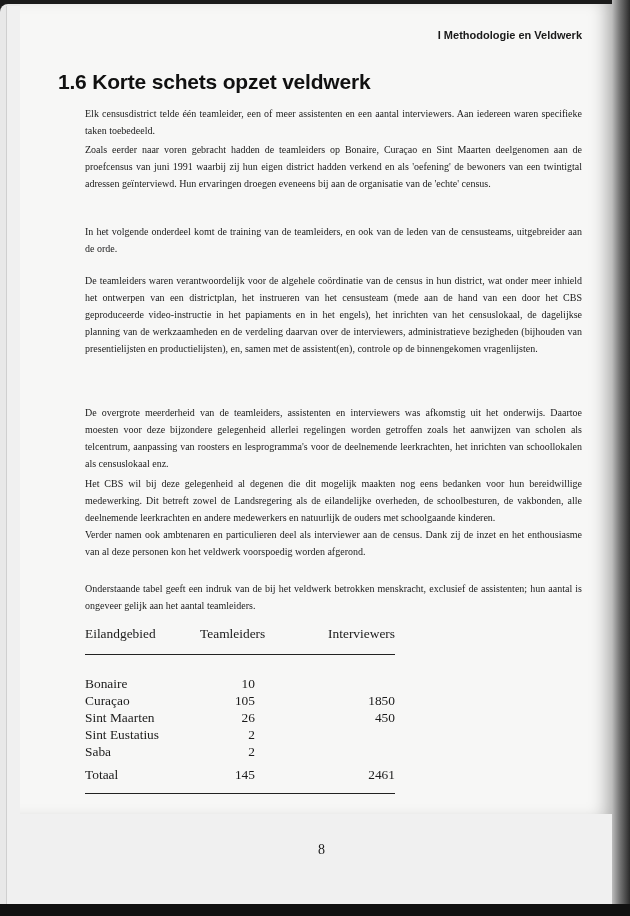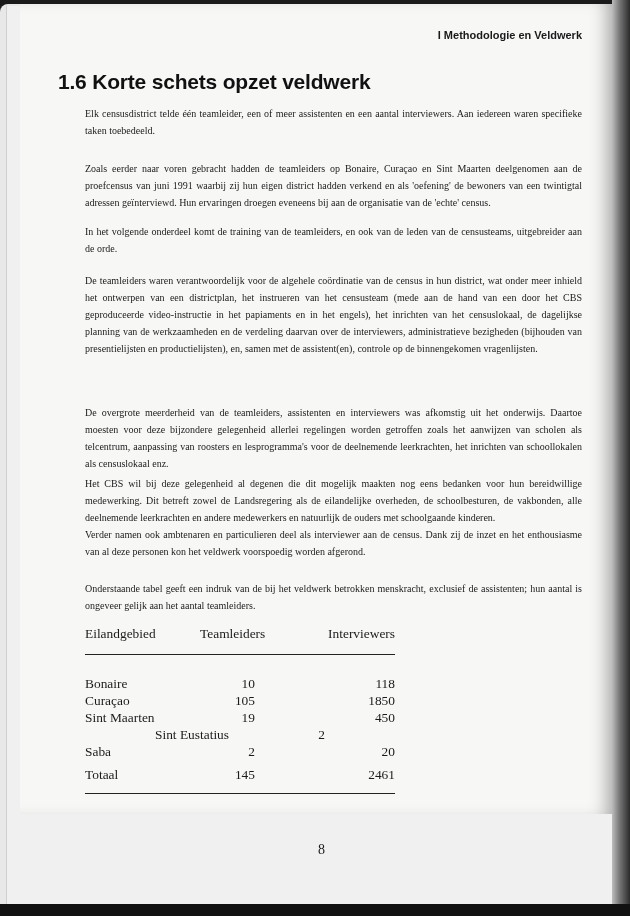--- a/index.html
+++ b/index.html
@@ -37,32 +37,32 @@
     position: absolute; left: 58px; top: 70px;
     font-family: "Liberation Sans", "DejaVu Sans", sans-serif;
     font-weight: bold; font-size: 21px; color: #111; letter-spacing: -0.2px;
   }
   .body-text {
     position: absolute; left: 85px; width: 497px;
     font-size: 10px; line-height: 17.1px; color: #1b1b1b;
     text-align: justify; text-align-last: left;
   }
   .p1 { top: 105px; }
-  .p2 { top: 160px; }
+  .p2 { top: 141px; }
   .p3 { top: 223px; }
   .p4 { top: 272px; }
   .p5 { top: 374px; margin-top: 30px; }
   .p6 { top: 475px; font-family: Liberation Serif, serif; }
   .p7 { top: 526px; }
   .p8 { top: 580px; }
   .table {
     position: absolute; left: 85px; top: 625px; width: 310px;
     font-size: 13.4px; color: #1b1b1b;
   }
-  .tr { display: flex; height: 17px; line-height: 17px; justify-content: center; }
+  .tr { display: flex; height: 17px; line-height: 17px; }
   .c1 { width: 110px; }
   .c2 { width: 60px; text-align: right; }
   .c3 { width: 140px; text-align: right; }
   .th .c2 { width: 90px; text-align: left; padding-left: 5px; }
   .th .c3 { width: 105px; text-align: right; }
   .rule { height: 0; border-top: 1.3px solid #222; width: 310px; }
   .rule1 { margin-top: 12px; margin-bottom: 20px; }
   .rule2 { margin-top: 10px; }
   .total-row { margin-top: 6px; }
   .page-number {
@@ -94,40 +94,38 @@
   <div class="tr th">
     <span class="c1">Eilandgebied</span>
     <span class="c2">Teamleiders</span>
     <span class="c3">Interviewers</span>
   </div>
   <div class="rule rule1"></div>
 
   <div class="tr">
     <span class="c1">Bonaire</span>
     <span class="c2">10</span>
-    <span class="c3">118</span>
   </div>
   <div class="tr">
     <span class="c1">Curaçao</span>
     <span class="c2">105</span>
     <span class="c3">1850</span>
   </div>
   <div class="tr">
     <span class="c1">Sint Maarten</span>
-    <span class="c2">19</span>
+    <span class="c2">26</span>
     <span class="c3">450</span>
   </div>
   <div class="tr">
     <span class="c1">Sint Eustatius</span>
     <span class="c2">2</span>
   </div>
   <div class="tr">
     <span class="c1">Saba</span>
     <span class="c2">2</span>
-    <span class="c3">20</span>
   </div>
 
   <div class="tr total-row">
     <span class="c1">Totaal</span>
     <span class="c2">145</span>
     <span class="c3">2461</span>
   </div>
   <div class="rule rule2"></div>
 </div>
 

